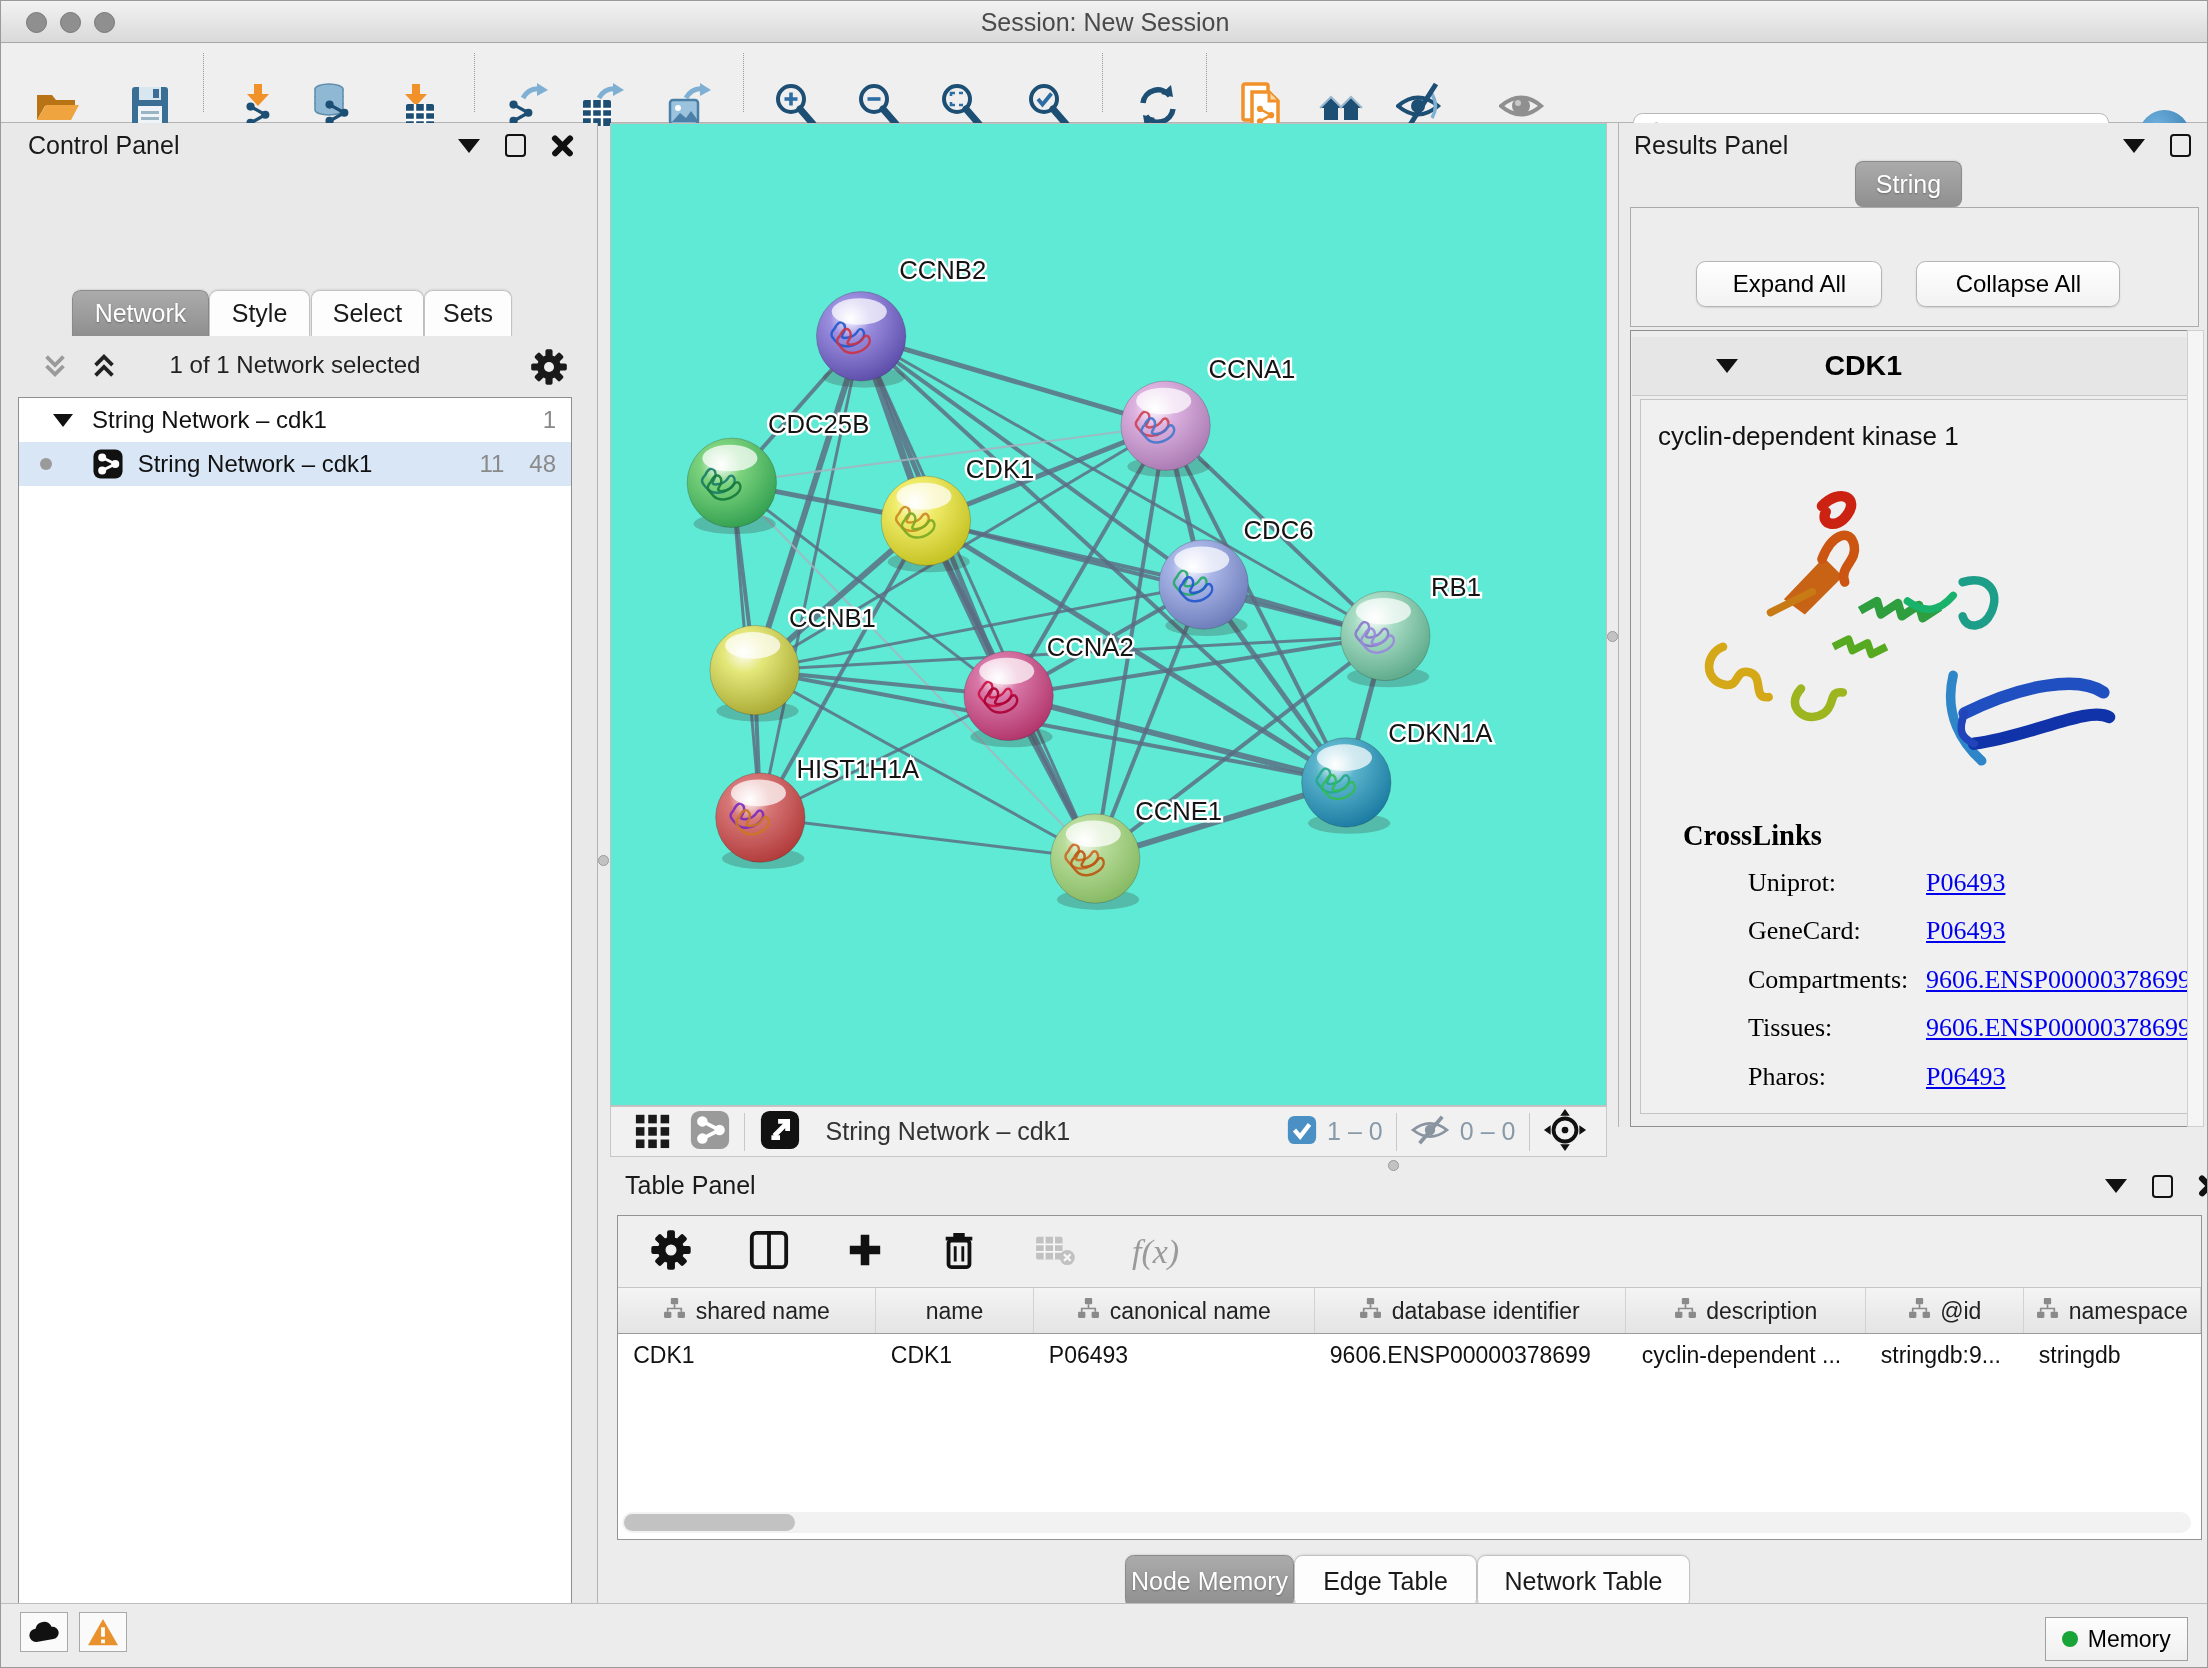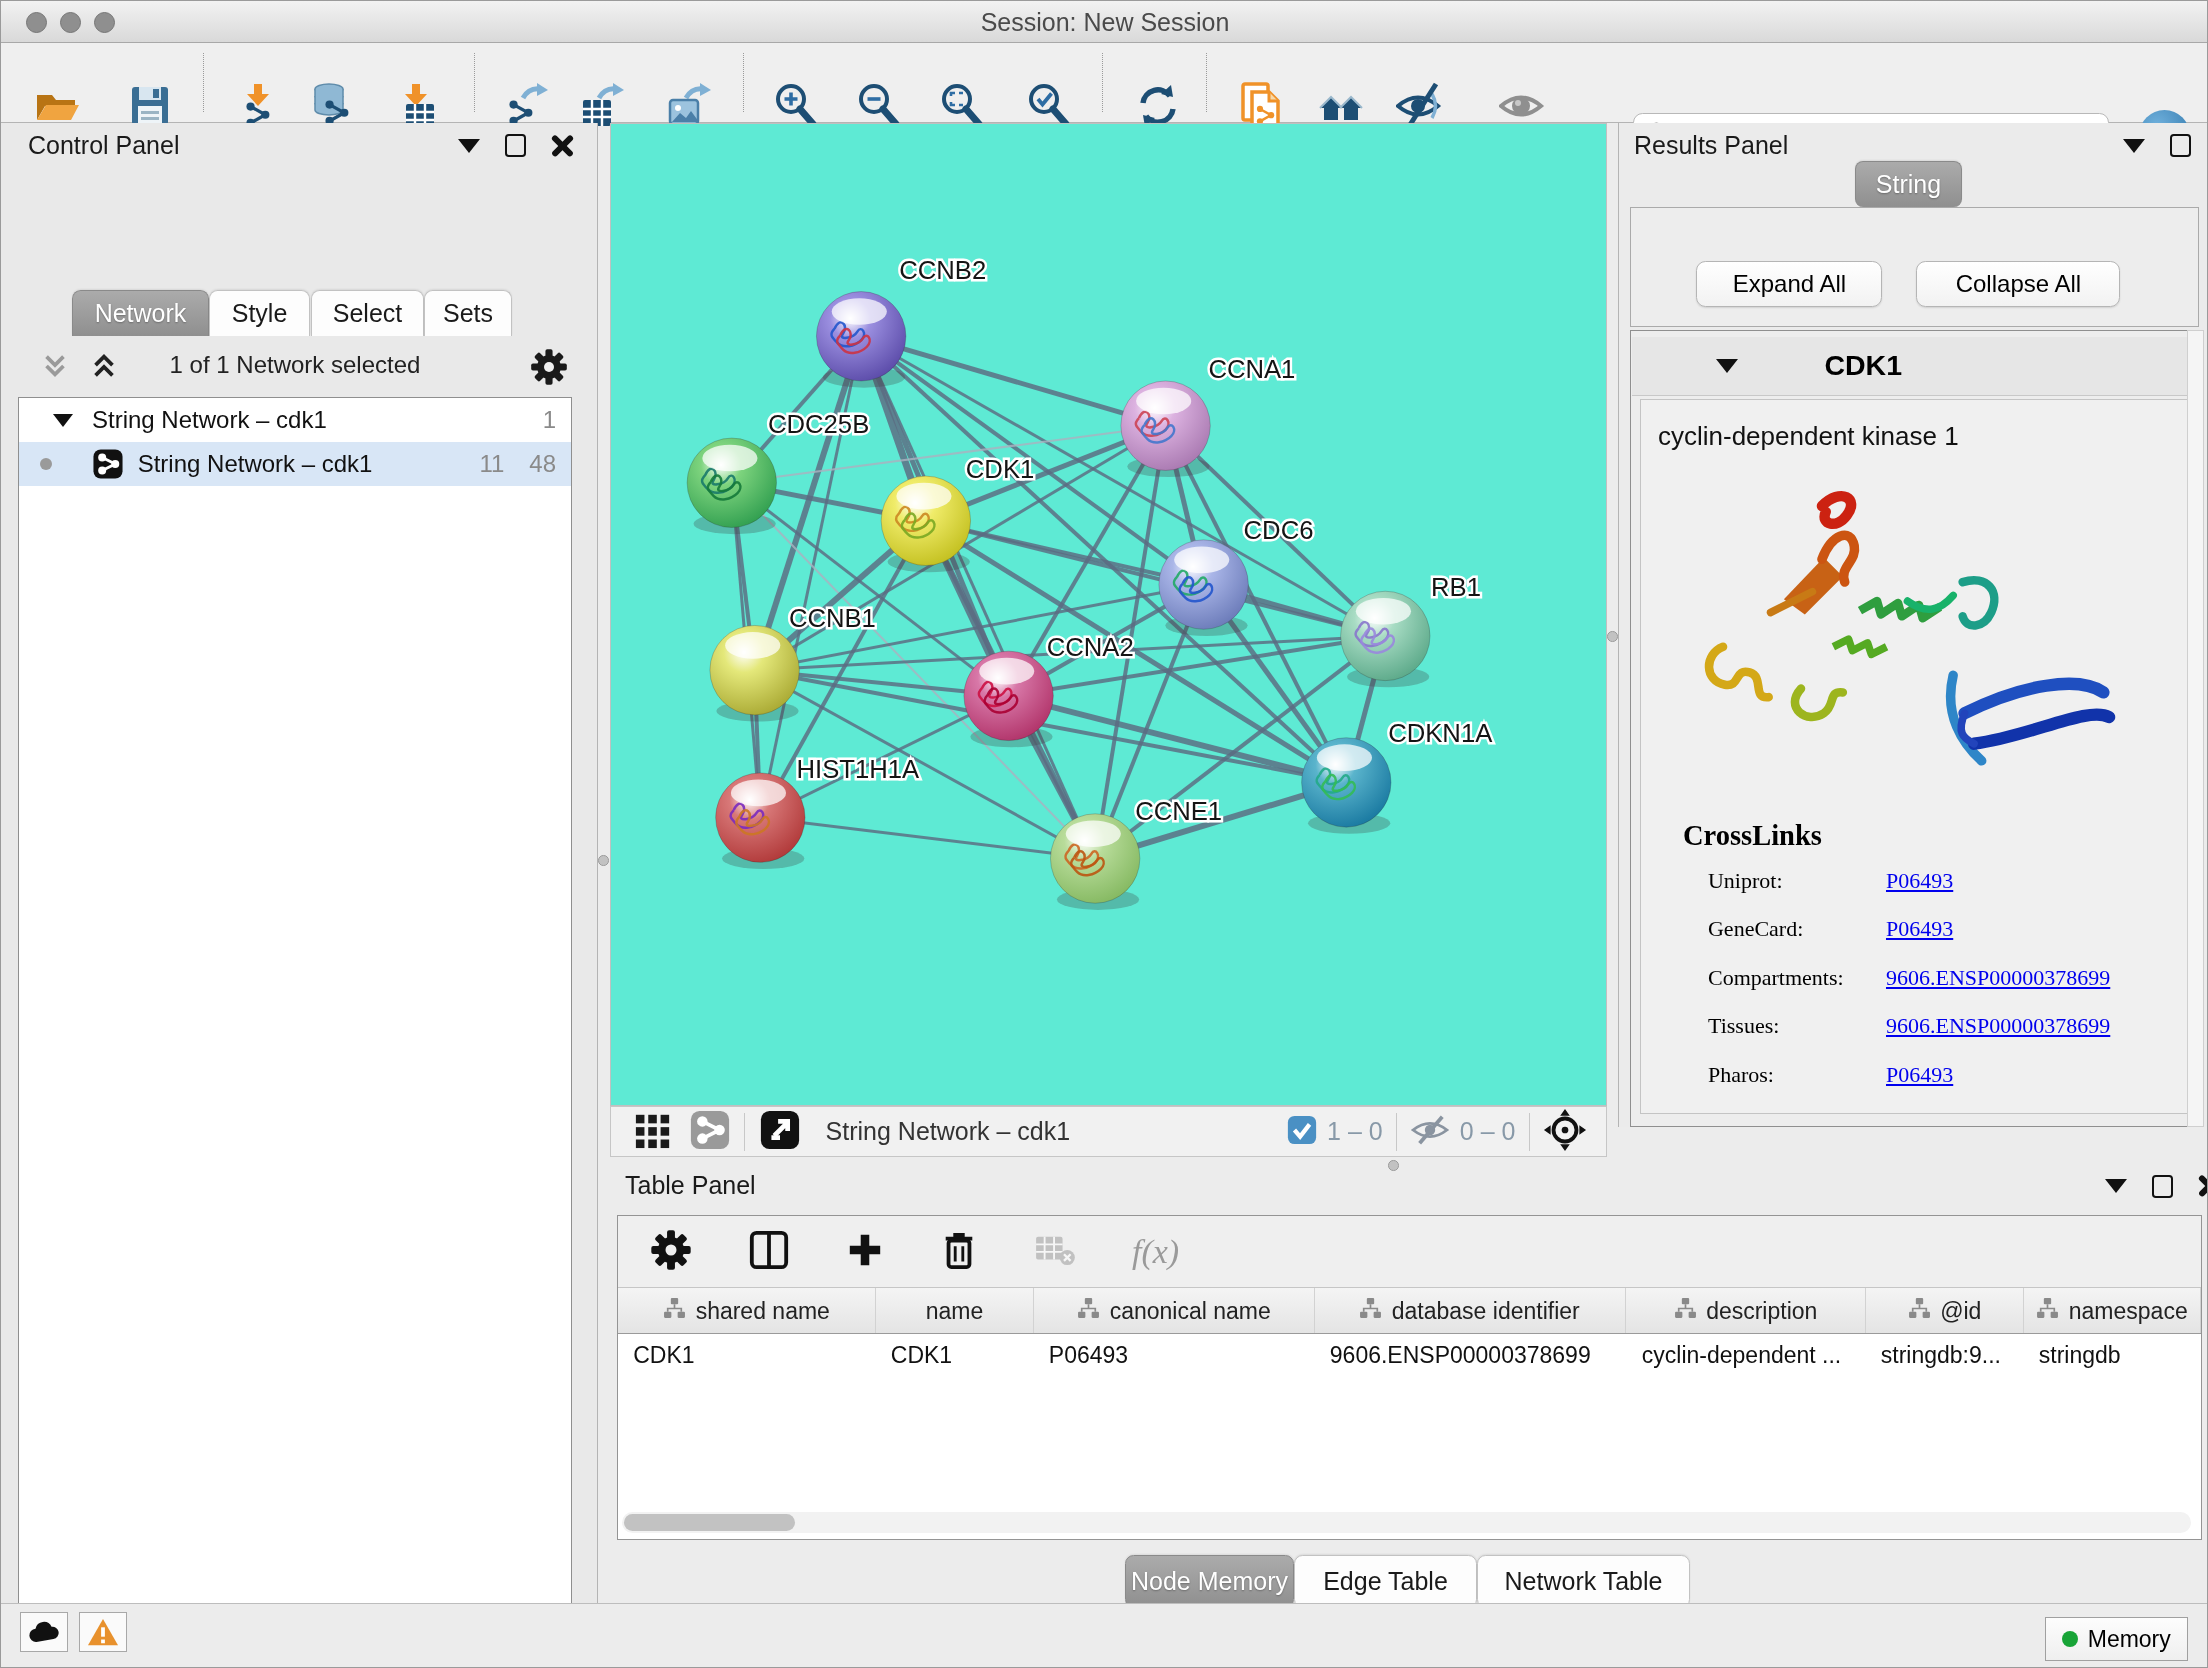--- a/index.html
+++ b/index.html
@@ -68,21 +68,21 @@
   .rp-btn{position:absolute;top:53px;height:46px;border:1px solid #b5b5b5;border-radius:9.5px;
       background:linear-gradient(#ffffff,#f2f2f2);font-size:24px;display:flex;
       align-items:center;justify-content:center;cursor:pointer;box-shadow:0 1px 1.9px rgba(0,0,0,.12);}
   #rp-scroll{position:absolute;left:11.4px;top:207px;width:569px;height:797px;
       border:1px solid #8f8f8f;background:#ededed;}
   #rp-sec-head{position:absolute;left:1px;top:5.7px;width:565px;height:59px;background:#e6e6e6;
       border-bottom:1px solid #c8c8c8;display:flex;align-items:center;cursor:pointer;}
   #rp-content{position:absolute;left:8.6px;top:68px;width:550px;height:715px;background:#f0f0f0;
       border:1px solid #c4c4c4;}
   .xl-serif{font-family:"Liberation Serif",serif;}
-  .xl-row{position:absolute;font-size:22px;}
+  .xl-row{position:absolute;font-size:26px;margin-left:40px;}
   .xl-link{color:#0000EE;text-decoration:underline;cursor:pointer;}
   #rp-track{position:absolute;right:5.7px;top:207px;width:17px;height:797px;background:#f5f5f5;
       border:1px solid #cfcfcf;}
   
   #table-panel-header{left:609px;top:1166px;width:1600px;height:40px;}
   #table-box{left:616px;top:1214px;width:1585px;height:325px;border:1px solid #949494;
       background:#fff;}
   #table-toolbar{position:absolute;left:0;top:0;width:100%;height:72px;background:#efefef;
       border-bottom:1px solid #c6c6c6;display:flex;align-items:center;gap:56px;
       padding-left:32px;}

